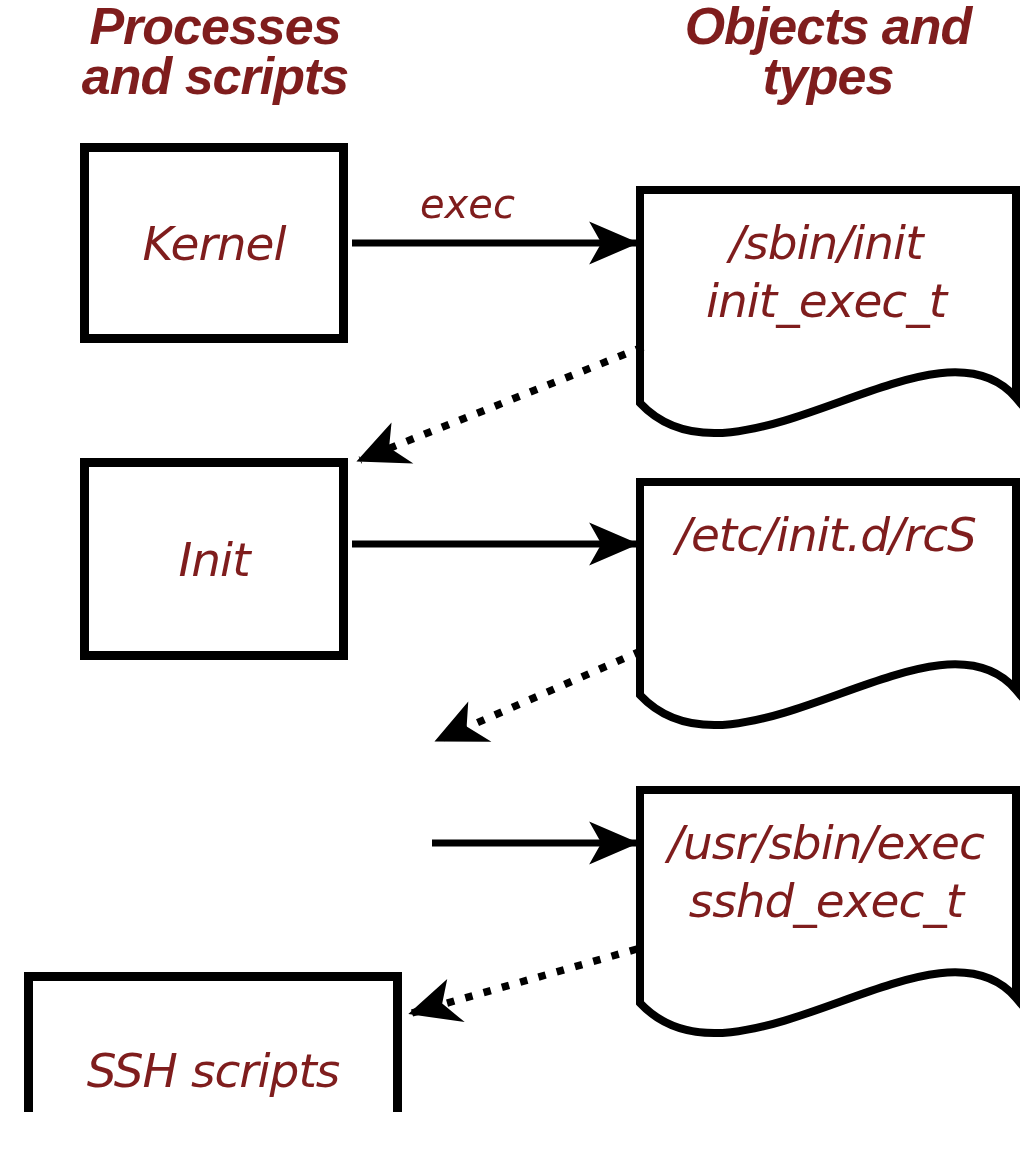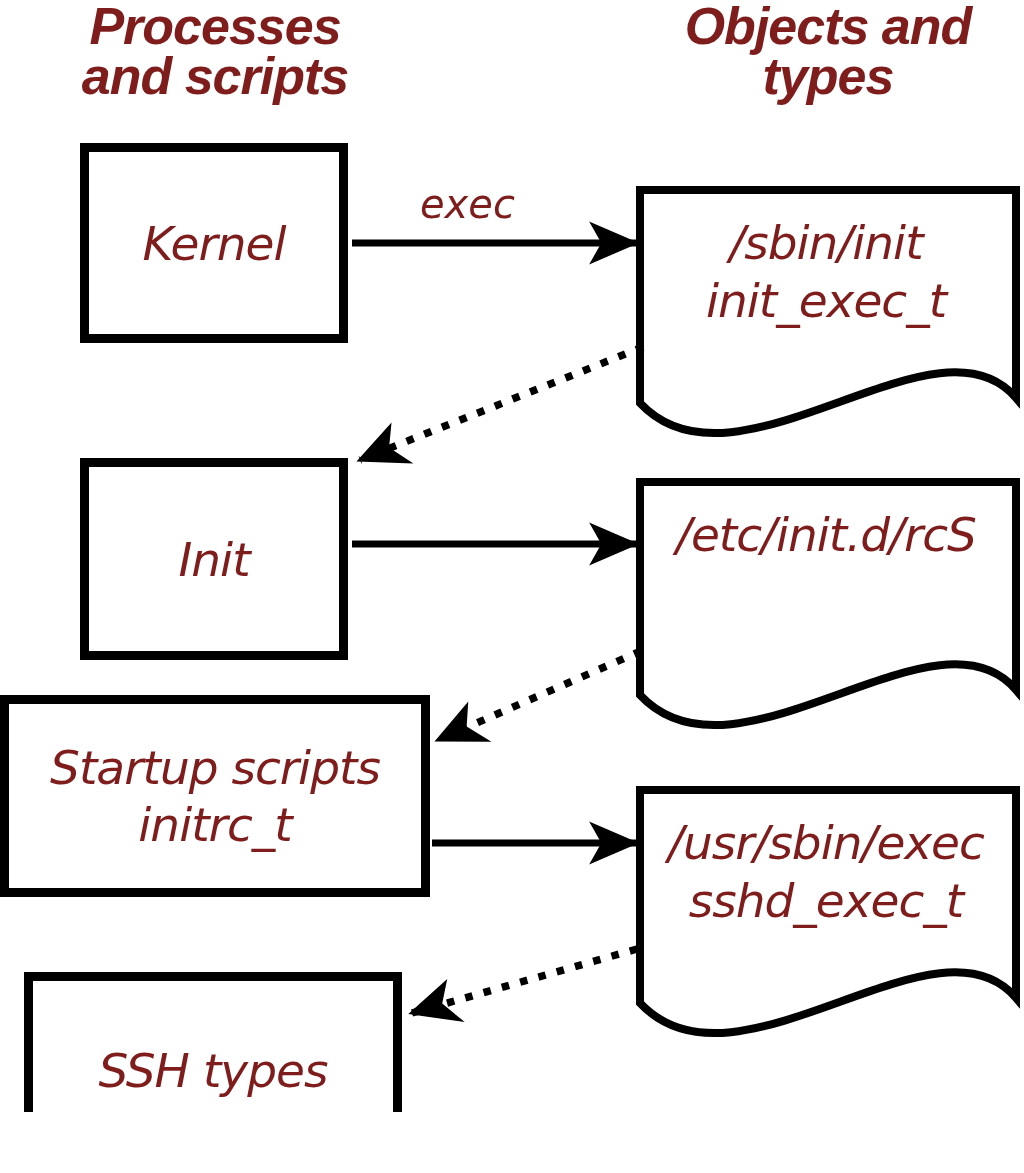--- a/index.html
+++ b/index.html
@@ -101,26 +101,22 @@
     <span>Objects and</span>
     <span>types</span>
   </div>
 
   <div class="pbox kernel">
     <span>Kernel</span>
   </div>
   <div class="pbox init">
     <span>Init</span>
   </div>
-  <div class="pbox startup">
-    <span>Startup scripts</span>
-    <span>initrc_t</span>
-  </div>
   <div class="pbox ssh">
-    <span>SSH types</span>
+    <span>SSH scripts</span>
   </div>
 
   <div class="doc d1">
     <svg viewBox="0 0 384 256" aria-hidden="true">
       <path d="M 4 4 L 380 4 L 380 212 C 300 118, 100 320, 4 217 Z"></path>
     </svg>
     <div class="doctext">
       <span>/sbin/init</span>
       <span>init_exec_t</span>
     </div>

